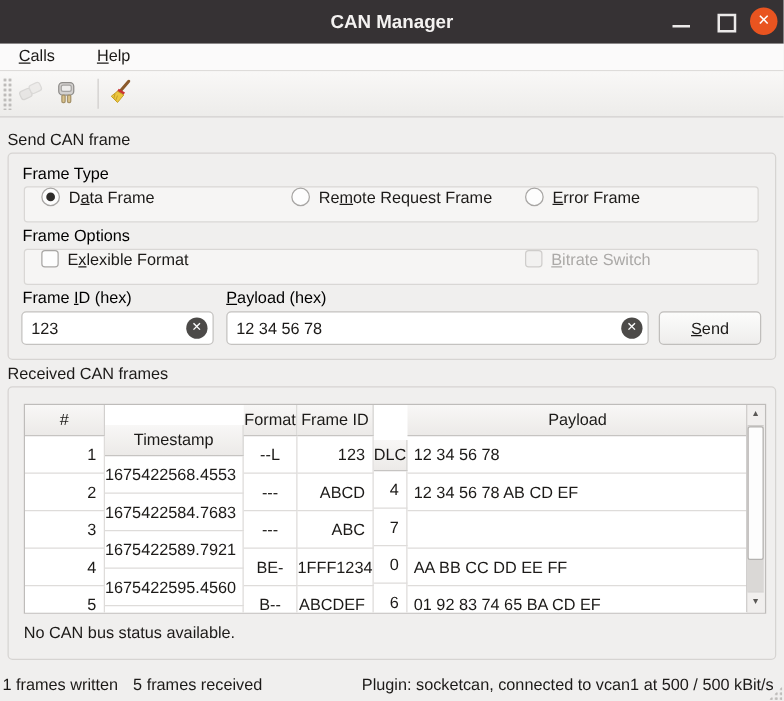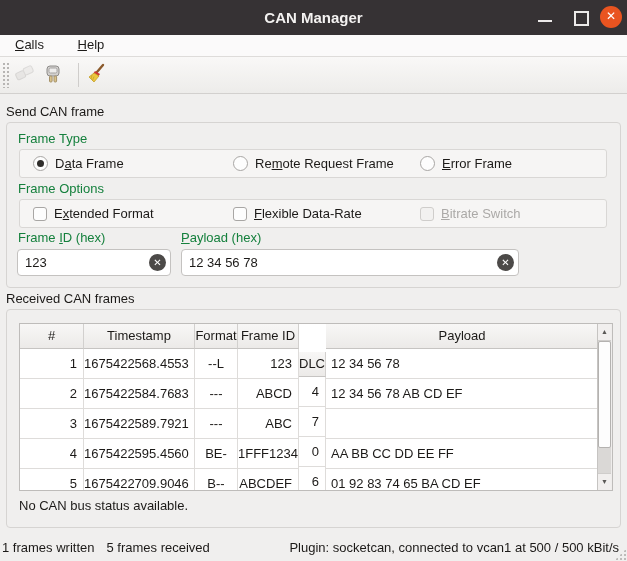--- a/index.html
+++ b/index.html
@@ -25,23 +25,23 @@
   .toolbar{position:absolute;left:0;top:57px;width:627px;height:36px;
     background:linear-gradient(#f9f8f7,#edecea);border-bottom:1px solid #d2d0ce;}
   .drag-handle{position:absolute;left:2px;top:5px;width:8px;height:26px;
     background-image:radial-gradient(circle,#b7b5b3 1px,transparent 1.3px);background-size:4px 4px;}
   .tool-btn{position:absolute;top:5px;width:26px;height:26px;cursor:pointer;display:flex;align-items:center;justify-content:center;}
   .tool-btn.disabled{opacity:.45;cursor:default;}
   .tool-sep{position:absolute;left:78px;top:6px;width:1px;height:24px;background:#cfcdcb;}
   
   .section-label{position:absolute;left:6px;}
   .groupbox{position:absolute;border:1px solid #d6d4d2;border-radius:4px;}
-  .gb-label{position:absolute;color:#15803d;}
+  .gb-label{position:absolute;color:#000000;}
   .opt-row{position:absolute;background:#f6f5f4;border:1px solid #d9d7d5;border-radius:3px;height:27px;}
-  .opt{position:absolute;top:0;height:27px;display:flex;align-items:center;gap:7px;cursor:pointer;}
+  .opt{position:absolute;top:0;height:27px;display:flex;gap:7px;cursor:pointer;}
   .radio{width:15px;height:15px;border:1px solid #a8a6a4;border-radius:50%;background:#fdfdfd;
     display:flex;align-items:center;justify-content:center;box-sizing:border-box;}
   .radio .dot{width:7px;height:7px;border-radius:50%;background:#2e2c2a;}
   .checkbox{width:14px;height:14px;border:1px solid #a8a6a4;border-radius:3px;background:#fdfdfd;box-sizing:border-box;}
   .opt.disabled{cursor:default;color:#aba9a7;}
   .opt.disabled .checkbox{border-color:#cfcdcb;background:#f2f1f0;}
   
   .text-input{position:absolute;height:27px;box-sizing:border-box;background:#fff;border:1px solid #c4c2c0;
     border-radius:4px;font:13px "Liberation Sans","DejaVu Sans",sans-serif;padding:0 26px 0 7px;color:#1c1a18;outline:none;}
   .clear-btn{position:absolute;width:17px;height:17px;border-radius:50%;background:#4c4a48;color:#fff;
@@ -53,21 +53,21 @@
   .tbl{position:absolute;left:12px;top:13px;width:594px;height:168px;box-sizing:border-box;
     border:1px solid #bebcba;background:#fff;overflow:hidden;}
   .tbl-inner{position:absolute;left:0;top:0;right:14px;bottom:0;overflow:hidden;}
   .thead{display:flex;height:25px;}
   .th{box-sizing:border-box;height:25px;line-height:24px;text-align:center;
     background:linear-gradient(#f8f7f6,#eceae8);border-right:1px solid #d2d0ce;border-bottom:1px solid #c6c4c2;}
   .trow{display:flex;height:30px;background:#fff;}
   .td{box-sizing:border-box;height:30px;line-height:29px;border-right:1px solid #dedcda;border-bottom:1px solid #dedcda;
     white-space:nowrap;overflow:hidden;}
   .c0{width:64px;}  .td.c0{text-align:right;padding-right:6px;}
-  .c1{width:111px;} .td.c1{text-align:right;padding-right:10px;}
+  .c1{width:111px;margin-top:16px;} .td.c1{text-align:right;padding-right:10px;}
   .c2{width:43px;}  .td.c2{text-align:center;}
   .c3{width:61px;}  .td.c3{text-align:right;padding-right:6px;}
   .c4{width:27px;margin-top:28px;}  .td.c4{text-align:right;padding-right:6px;}
   .c5{flex:1;}      .td.c5{text-align:left;padding-left:5px;border-right:none;}
   .th.c5{border-right:none;}
   .vscroll{position:absolute;top:0;right:0;bottom:0;width:14px;border-left:1px solid #c6c4c2;background:#efedec;}
   .sb-btn{position:absolute;left:0;width:13px;height:16px;text-align:center;font-size:7px;color:#5a5856;
     line-height:16px;background:#f1efee;cursor:pointer;}
   .sb-up{top:0;border-bottom:1px solid #cfcdcb;}
   .sb-down{bottom:0;border-top:1px solid #cfcdcb;}
@@ -158,41 +158,38 @@
       <span class="radio"></span>
       <span><span></span><u>E</u><span>rror Frame</span></span>
     </label>
   </div>
 
   <div class="gb-label" style="left:11px;top:58px">Frame Options</div>
 
   <div class="opt-row" style="left:12px;top:76px;width:586px;">
     <label class="opt" style="left:13px">
       <span class="checkbox"></span>
-      <span><span>E</span><u>x</u><span>tended Format</span></span>
-    </label>
-    <label class="opt" style="left:213px">
-      <span class="checkbox"></span>
-      <span><span></span><u>F</u><span>lexible Data-Rate</span></span>
+      <span><span>E</span><u>x</u><span>lexible Format</span></span>
     </label>
     <label class="opt disabled" style="left:400px">
       <span class="checkbox"></span>
       <span><span></span><u>B</u><span>itrate Switch</span></span>
     </label>
   </div>
 
   <div class="gb-label" style="left:11px;top:107px"><span>Frame </span><u>I</u><span>D (hex)</span></div>
   <div class="gb-label" style="left:174px;top:107px"><span></span><u>P</u><span>ayload (hex)</span></div>
 
   <input class="text-input" style="left: 10px; top: 126px; width: 154px;" value="123">
   <div class="clear-btn" style="left:142px;top:131px">✕</div>
 
   <input class="text-input" style="left: 174px; top: 126px; width: 338px;" value="12 34 56 78">
   <div class="clear-btn" style="left:490px;top:131px">✕</div>
 
+  <div class="send-btn" style="left:520px;top:126px;width:82px;"><span></span><u>S</u><span>end</span></div>
 </div>
 
 <div class="section-label" style="top:291px">Received CAN frames</div>
 
 <div class="groupbox" style="left:6px;top:309px;width:613px;height:217px;">
 
   <div class="tbl">
     <div class="tbl-inner">
       <div class="thead">
         <div class="th c0">#</div>

